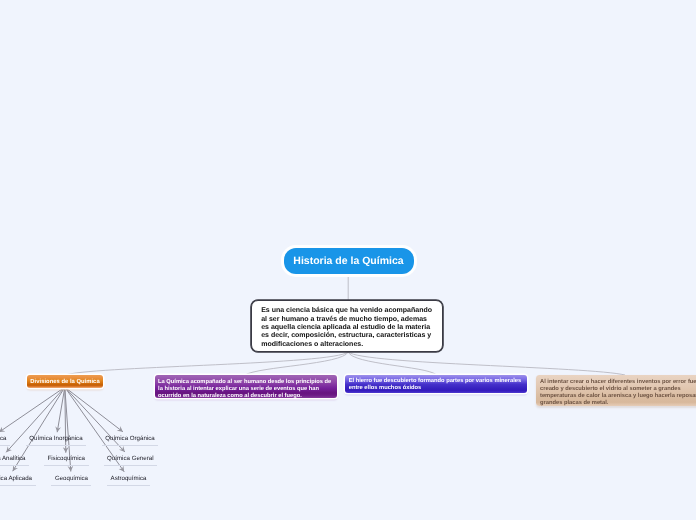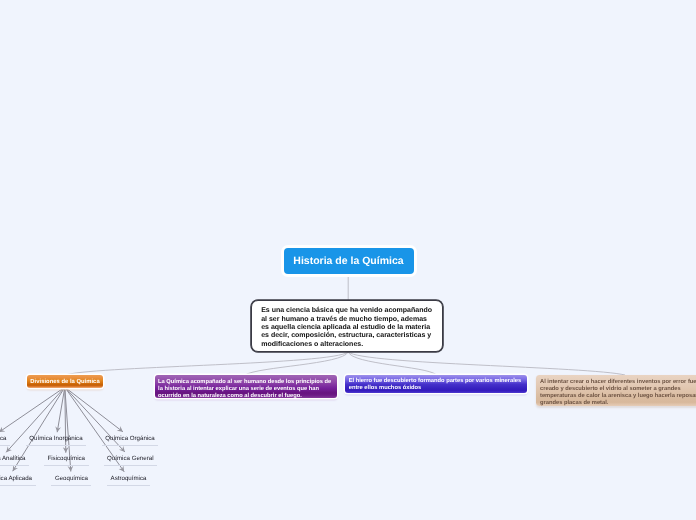--- a/index.html
+++ b/index.html
@@ -2,21 +2,21 @@
 <html><head>
 <meta charset="utf-8">
 <style>
   html,body{margin:0;padding:0;}
   body{width:696px;height:520px;background:#f0f4fd;overflow:hidden;
        font-family:"Liberation Sans",sans-serif;-webkit-font-smoothing:antialiased;text-rendering:geometricPrecision;}
   #stage{position:relative;width:696px;height:520px;overflow:hidden;}
   svg.links{position:absolute;left:0;top:0;width:696px;height:520px;overflow:visible;}
   .node{position:absolute;box-sizing:border-box;}
 
-  .root{left:283.5px;top:248px;width:130px;height:25.5px;background:#1995e8;border-radius:4px;
+  .root{left:283.5px;top:248px;width:130px;height:25.5px;background:#1995e8;border-radius:12px;
         box-shadow:0 0 0 3px #fff;color:#fff;font-weight:bold;font-size:10.5px;
         display:flex;align-items:center;justify-content:center;white-space:nowrap;}
 
   .desc{left:251.2px;top:300.2px;width:191.6px;height:51.6px;background:#fff;border:1px solid #3a3a44;box-shadow:0 0 0 0.8px #3a3a44;
         border-radius:7px;padding:6px 9px 4px;font-size:7px;font-weight:bold;color:#111;
         line-height:8.4px;}
 
   .divis{left:27px;top:375px;width:76px;height:12.5px;border-radius:3px;
          background:linear-gradient(180deg,#ee9d50 0%,#ea9244 17%,#e4871f 42%,#cf6a08 68%,#c35d02 78%,#d9762a 88%,#e8934c 94%,#f0b183 100%);
          box-shadow:0 0 0 1.5px #fff, 0 1.5px 2px rgba(190,110,30,.3);

